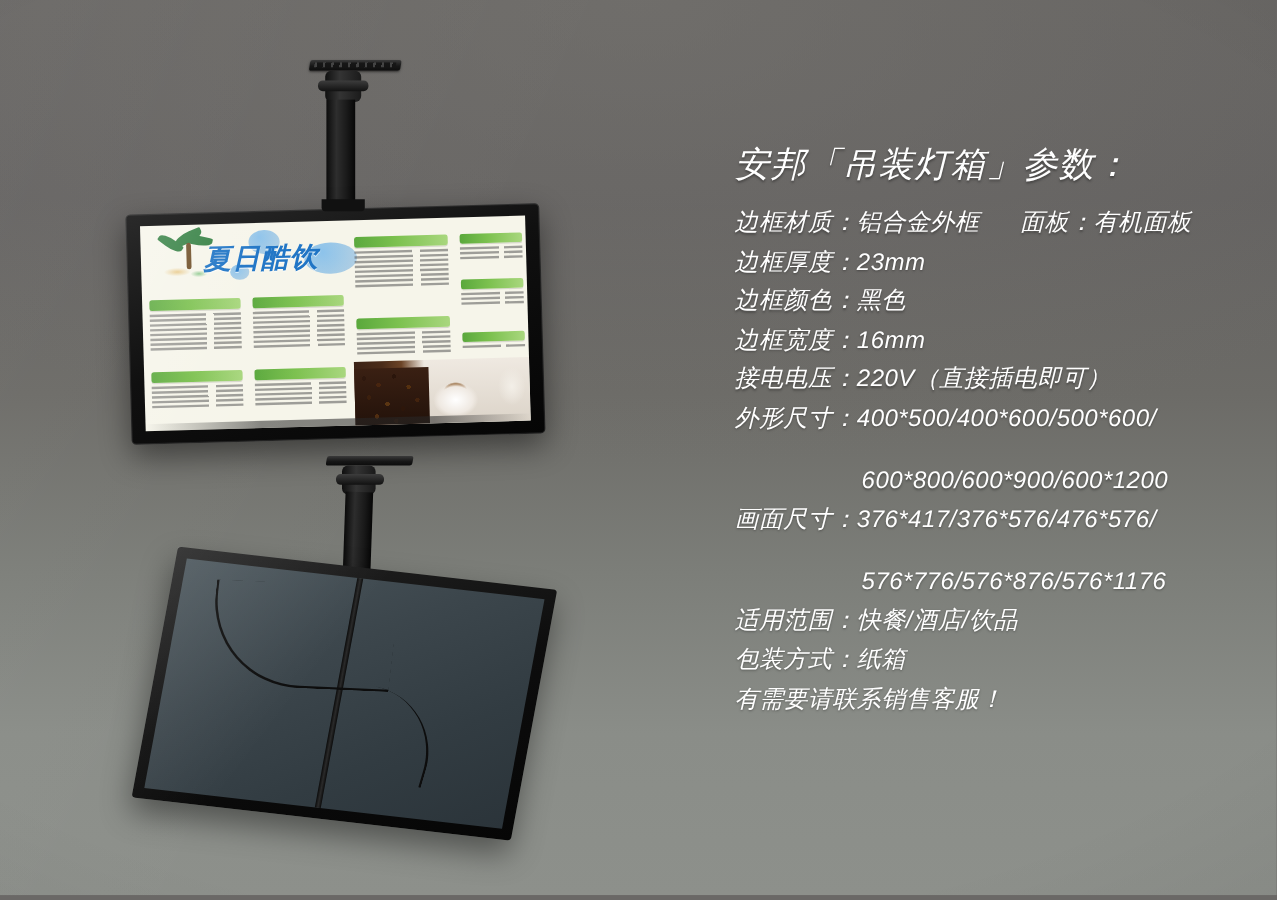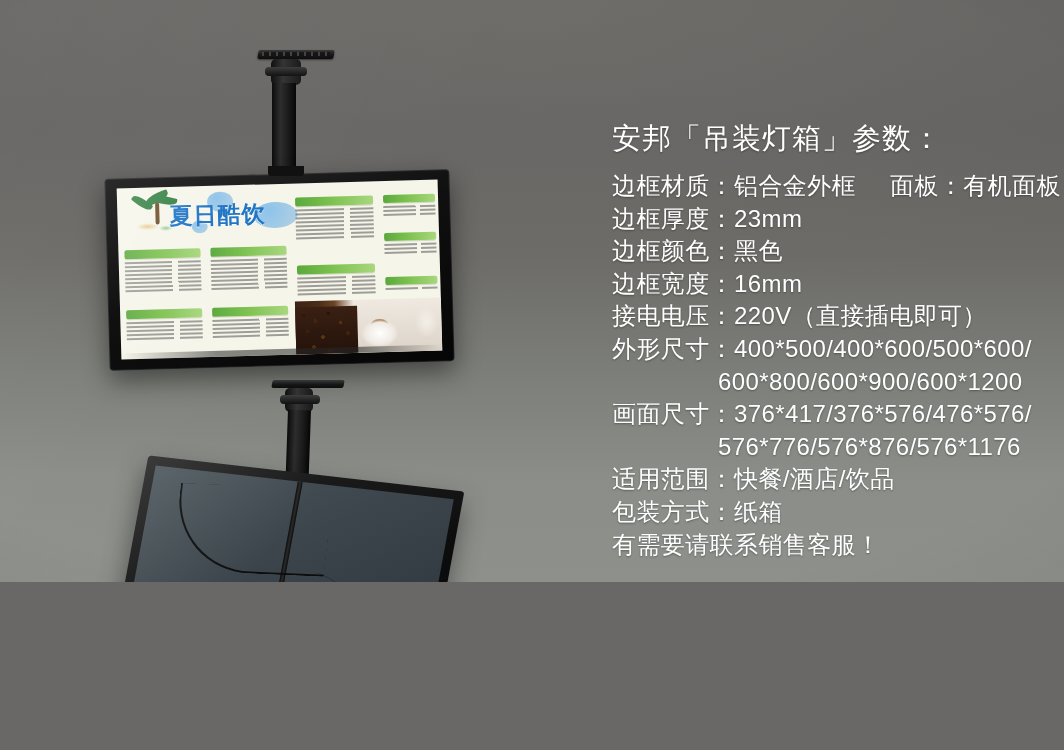--- a/index.html
+++ b/index.html
@@ -1,21 +1,21 @@
 <!DOCTYPE html>
 <html><head>
 <meta charset="utf-8">
 <style>
   html,body{margin:0;padding:0;}
   body{
     width:1064px;height:750px;overflow:hidden;
     font-family:"Liberation Sans","DejaVu Sans",sans-serif;
     background:#6a6866;
   }
-  #stage{position:relative;width:1064px;height:582px;overflow:hidden;}
+  #stage{position:relative;width:1064px;height:746px;overflow:hidden;font-style:italic;}
 
   
   .bg{
     position:absolute;inset:0;
     background:
       radial-gradient(120% 85% at 50% 0%, rgba(120,118,114,.55) 0%, rgba(0,0,0,0) 62%),
       linear-gradient(180deg,
         #656361 0%,
         #636160 22%,
         #6c6b67 44%,
@@ -220,24 +220,24 @@
   .spec{
     position:absolute;left:612px;top:118px;width:440px;
     color:#ffffff;
     text-shadow:0 1px 2px rgba(0,0,0,.35);
   }
   .spec-title{
     font-size:29px;line-height:40px;font-weight:500;
     letter-spacing:1px;margin-bottom:12px;
   }
   .spec-line{
-    font-size:24px;line-height:32.6px;
+    font-size:20px;line-height:32.6px;
     letter-spacing:.4px;white-space:nowrap;
   }
-  .spec-line.indent{padding-left:106px;}
+  .spec-line.indent{padding-left:106px;margin-top:19px;}
   .spec-line .gap{display:inline-block;width:34px;}
 </style>
 </head>
 <body>
 
 <div id="stage">
 
   <div class="bg"></div>
   <div class="bg-sheen"></div>
 

